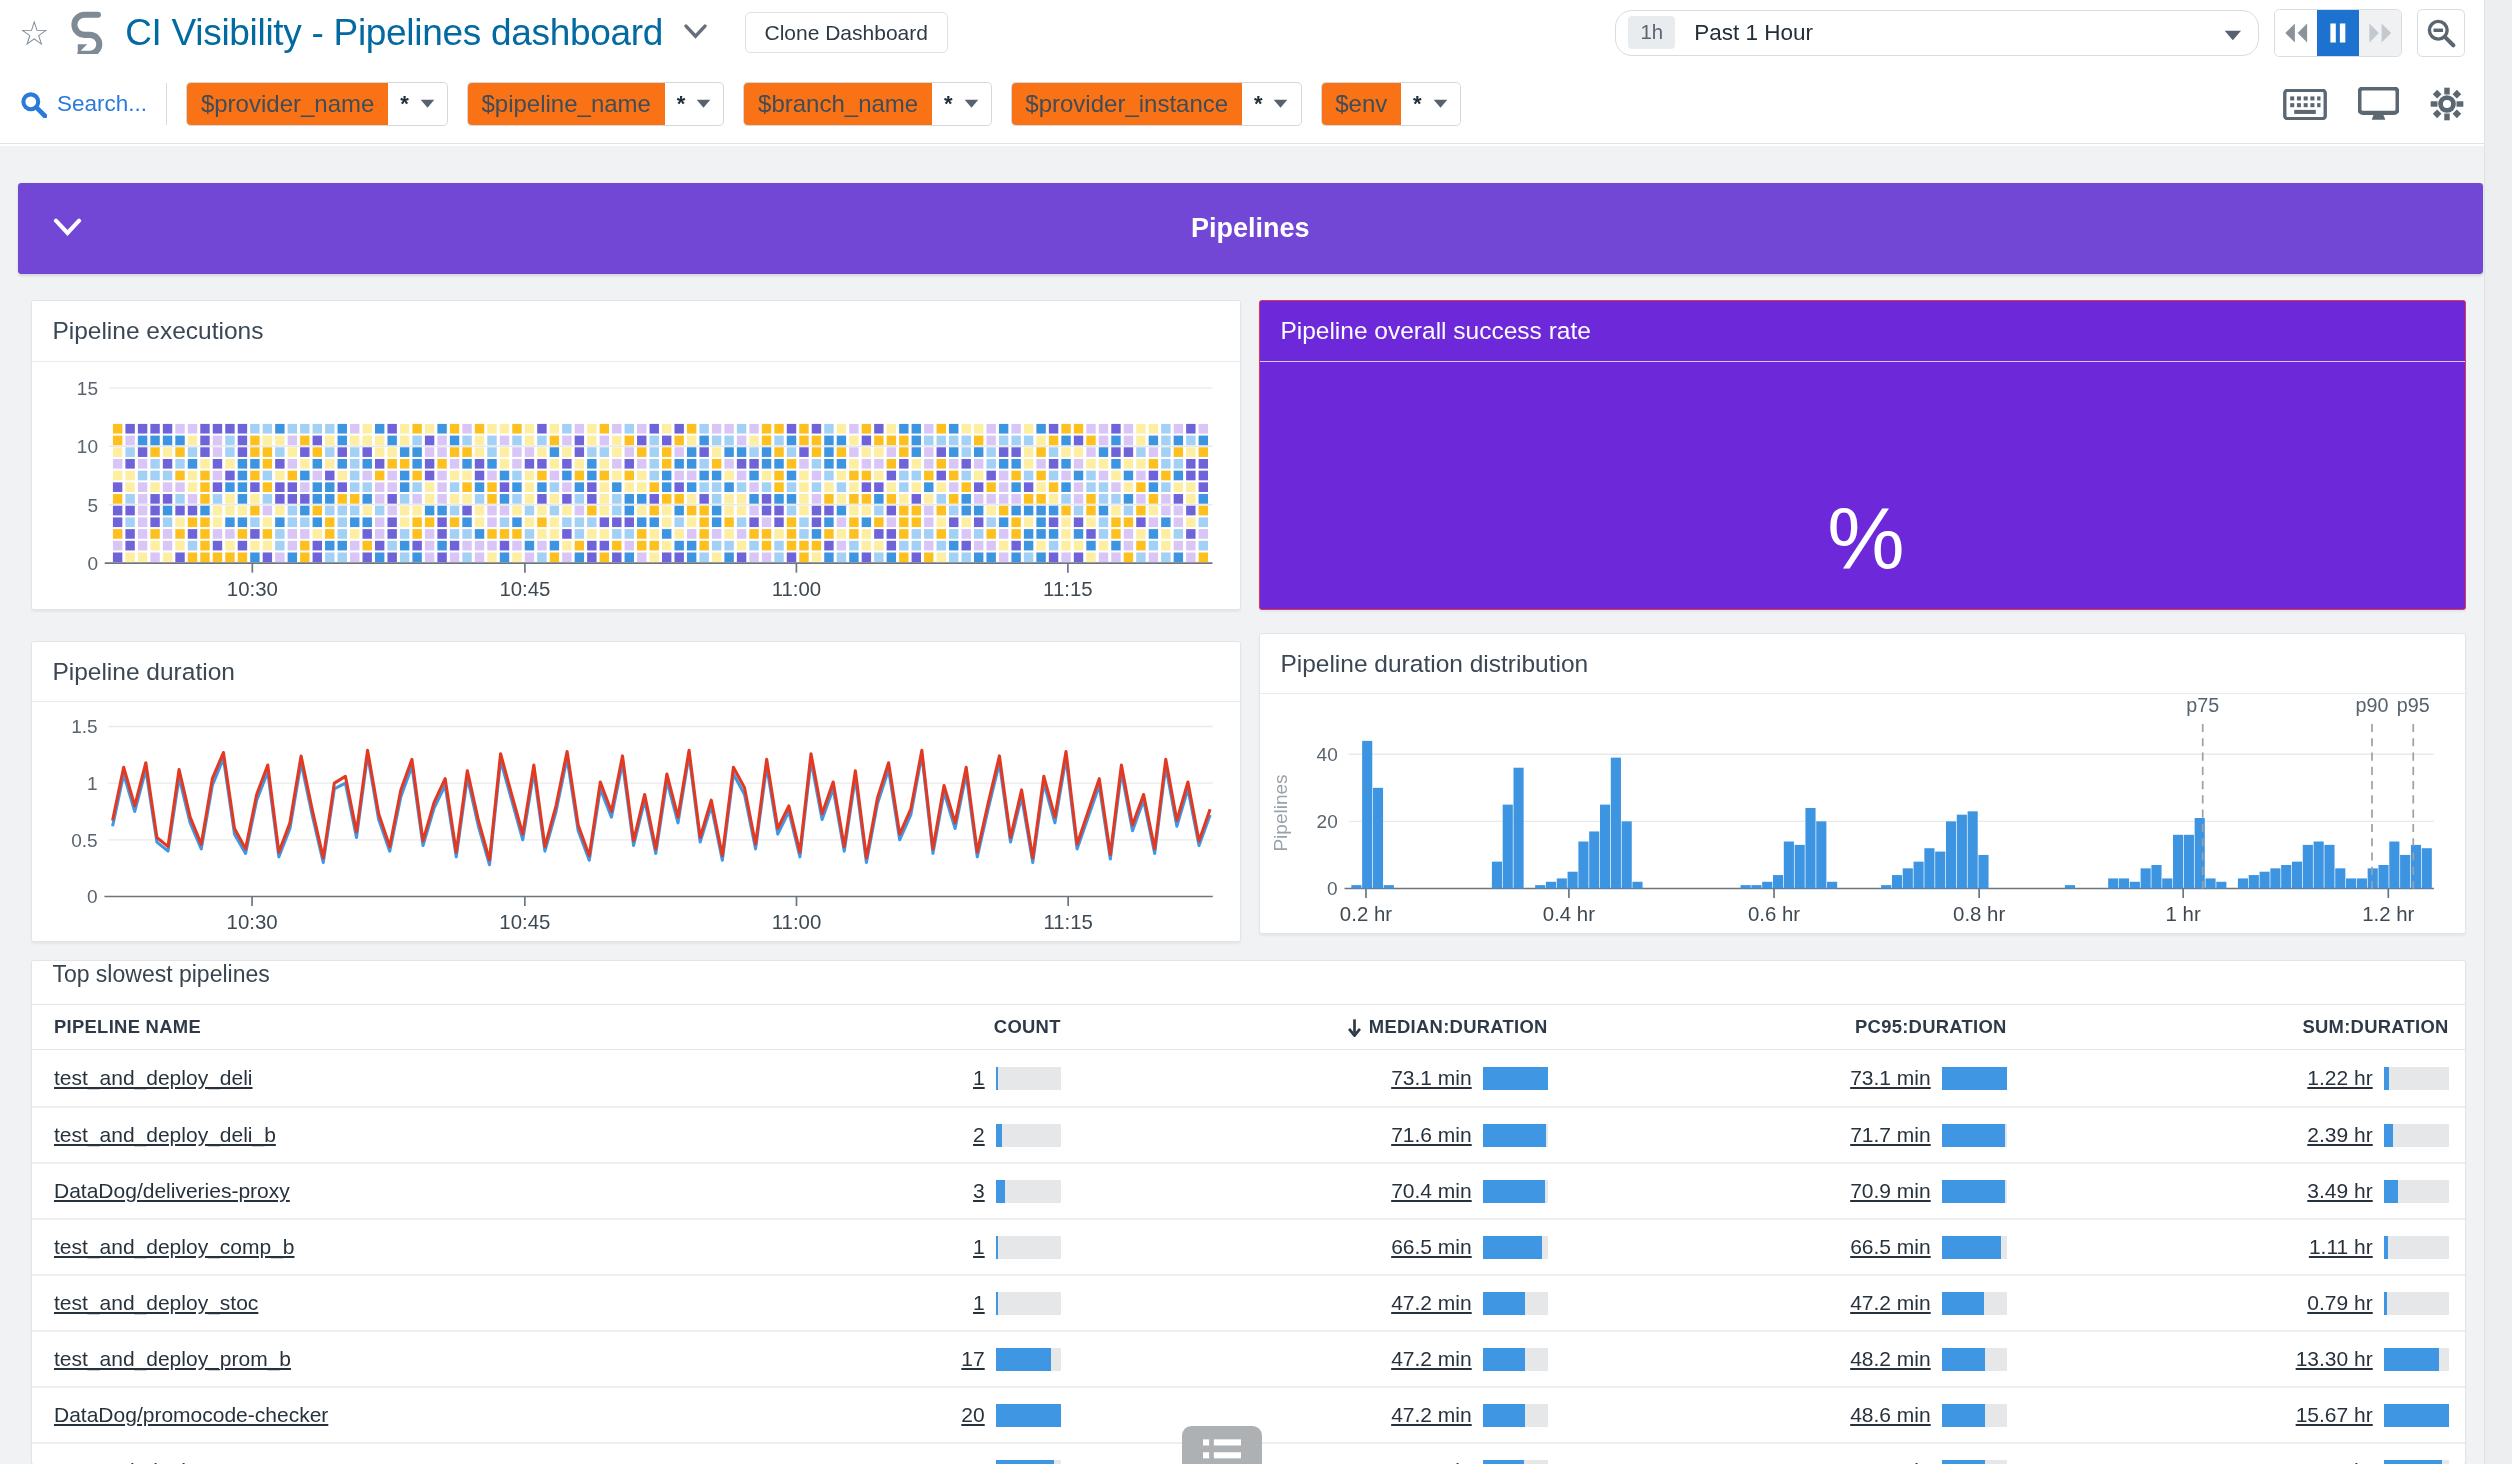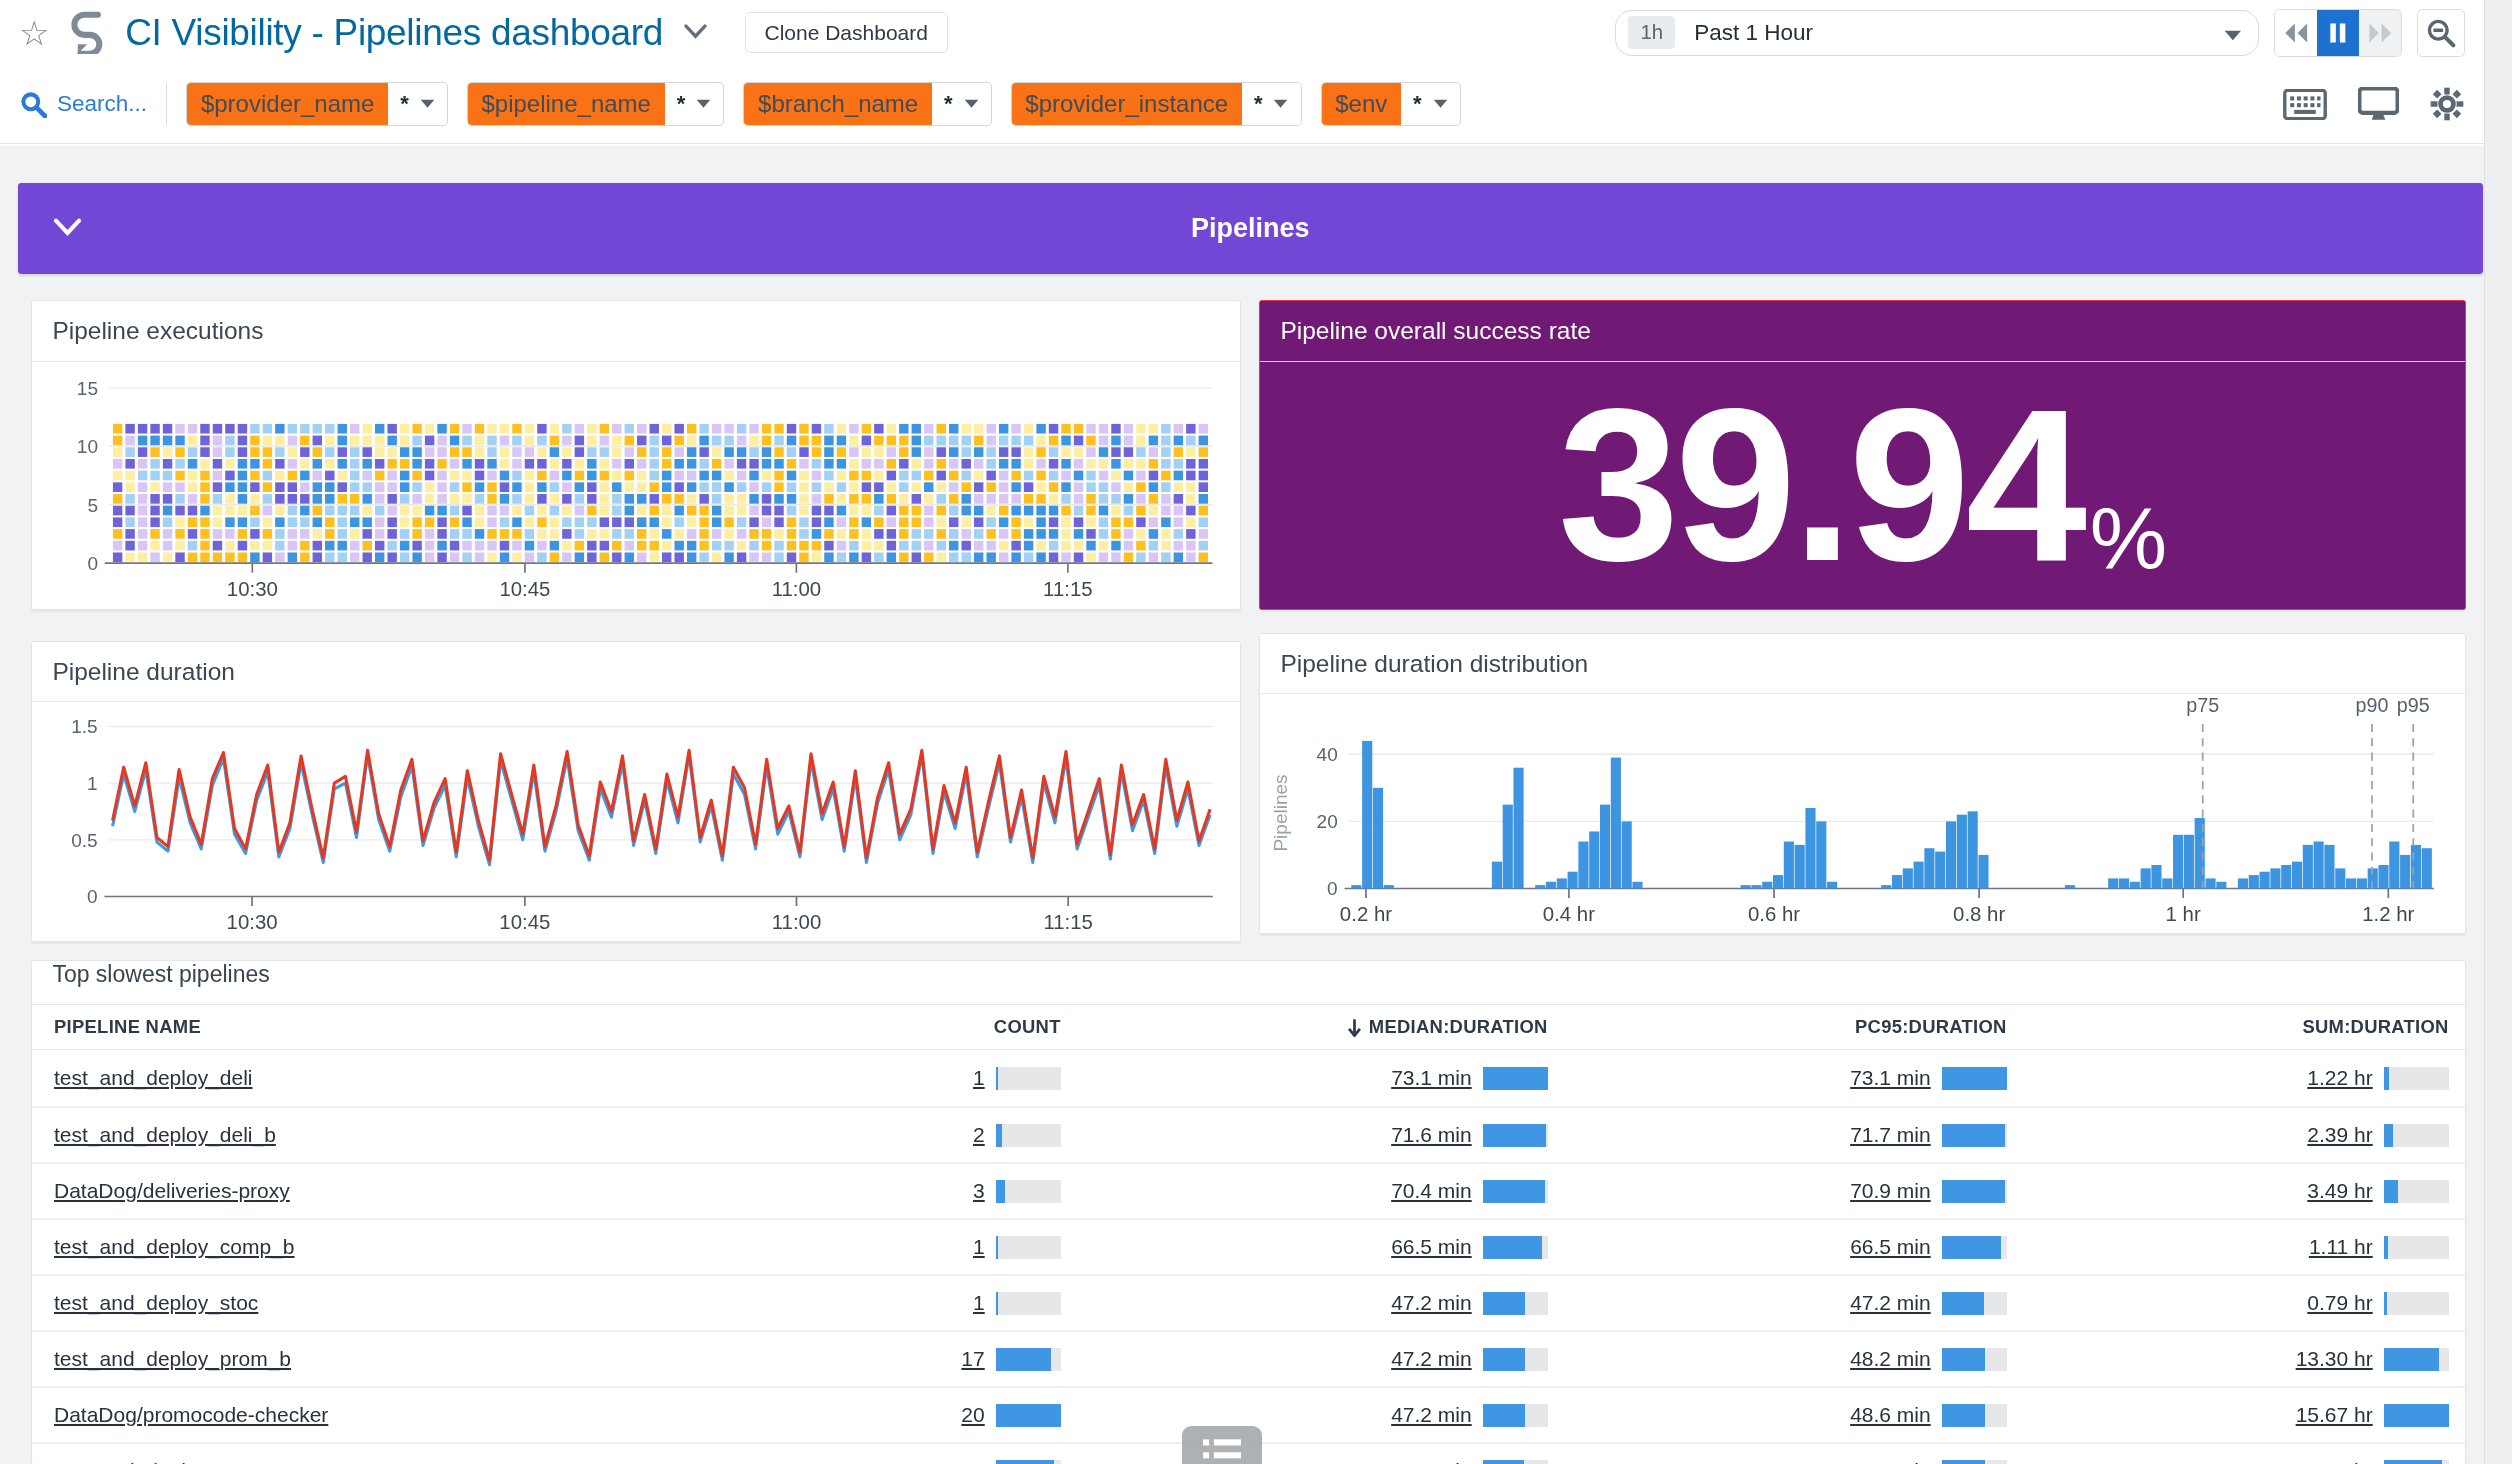--- a/index.html
+++ b/index.html
@@ -53,21 +53,21 @@
   #banner-title { color:#fff; font-size:27px; font-weight:700; }
   #banner-chevron { position:absolute; left:35px; top:35px; }
 
   .panel { position:absolute; background:#fff; border:1.4px solid #e2e5e8; border-radius:2.7px;
     box-shadow:0 1.4px 2px rgba(0,0,0,.05); overflow:hidden; }
   .panel-hd { height:61px; display:flex; align-items:center; padding:0 20.4px;
     border-bottom:1.4px solid #e8eaec; }
   .panel-title { font-size:24.5px; color:#3b4754; }
 
   #p-exec  { left:31px;  top:154px; width:1210px; height:310px; }
-  #p-succ  { left:1259px; top:154px; width:1207px; height:310px; background:#701a75; border-color:#e13a4f; }
+  #p-succ  { left:1259px; top:154px; width:1207px; height:310px; background:#6d28d9; border-color:#e13a4f; }
   #p-succ .panel-hd { border-bottom:1.4px solid rgba(255,255,255,.75); }
   #p-succ .panel-title { color:#fff; }
   #succ-body { height:245px; display:flex; align-items:center; justify-content:center; }
   #succ-val { font-size:218px; font-weight:700; color:#fff; letter-spacing:-4.1px; line-height:1; }
   #succ-unit { font-size:87px; font-weight:500; color:#fff; align-self:flex-end; margin:0 0 19px 6.8px; }
 
   #p-dur   { left:31px;  top:495px; width:1210px; height:301px; }
   #p-dur .panel-hd, #p-dist .panel-hd { height:60px; }
   #p-dist  { left:1259px; top:487px; width:1207px; height:301px; }
 
@@ -1337,21 +1337,20 @@
         <rect x="1715.6363636363635" y="108.30000000000001" width="13.863636363636363" height="14.2" fill="#3d94e0"></rect>
         <rect x="1715.6363636363635" y="91.10000000000002" width="13.863636363636363" height="14.2" fill="#d9c6f6"></rect>
       </svg>
   </div>
 
   <div class="panel" id="p-succ">
     <div class="panel-hd">
         <span class="panel-title">Pipeline overall success rate</span>
       </div>
     <div id="succ-body">
-      <span id="succ-val">39.94</span>
       <span id="succ-unit">%</span>
     </div>
   </div>
 
   <div class="panel" id="p-dur">
     <div class="panel-hd">
         <span class="panel-title">Pipeline duration</span>
       </div>
     <svg id="svg-dur" width="1207" height="238" viewBox="0 0 1774 350">
         <line x1="106" y1="286" x2="1736" y2="286" stroke="#6e757c" stroke-width="2.5"></line>

